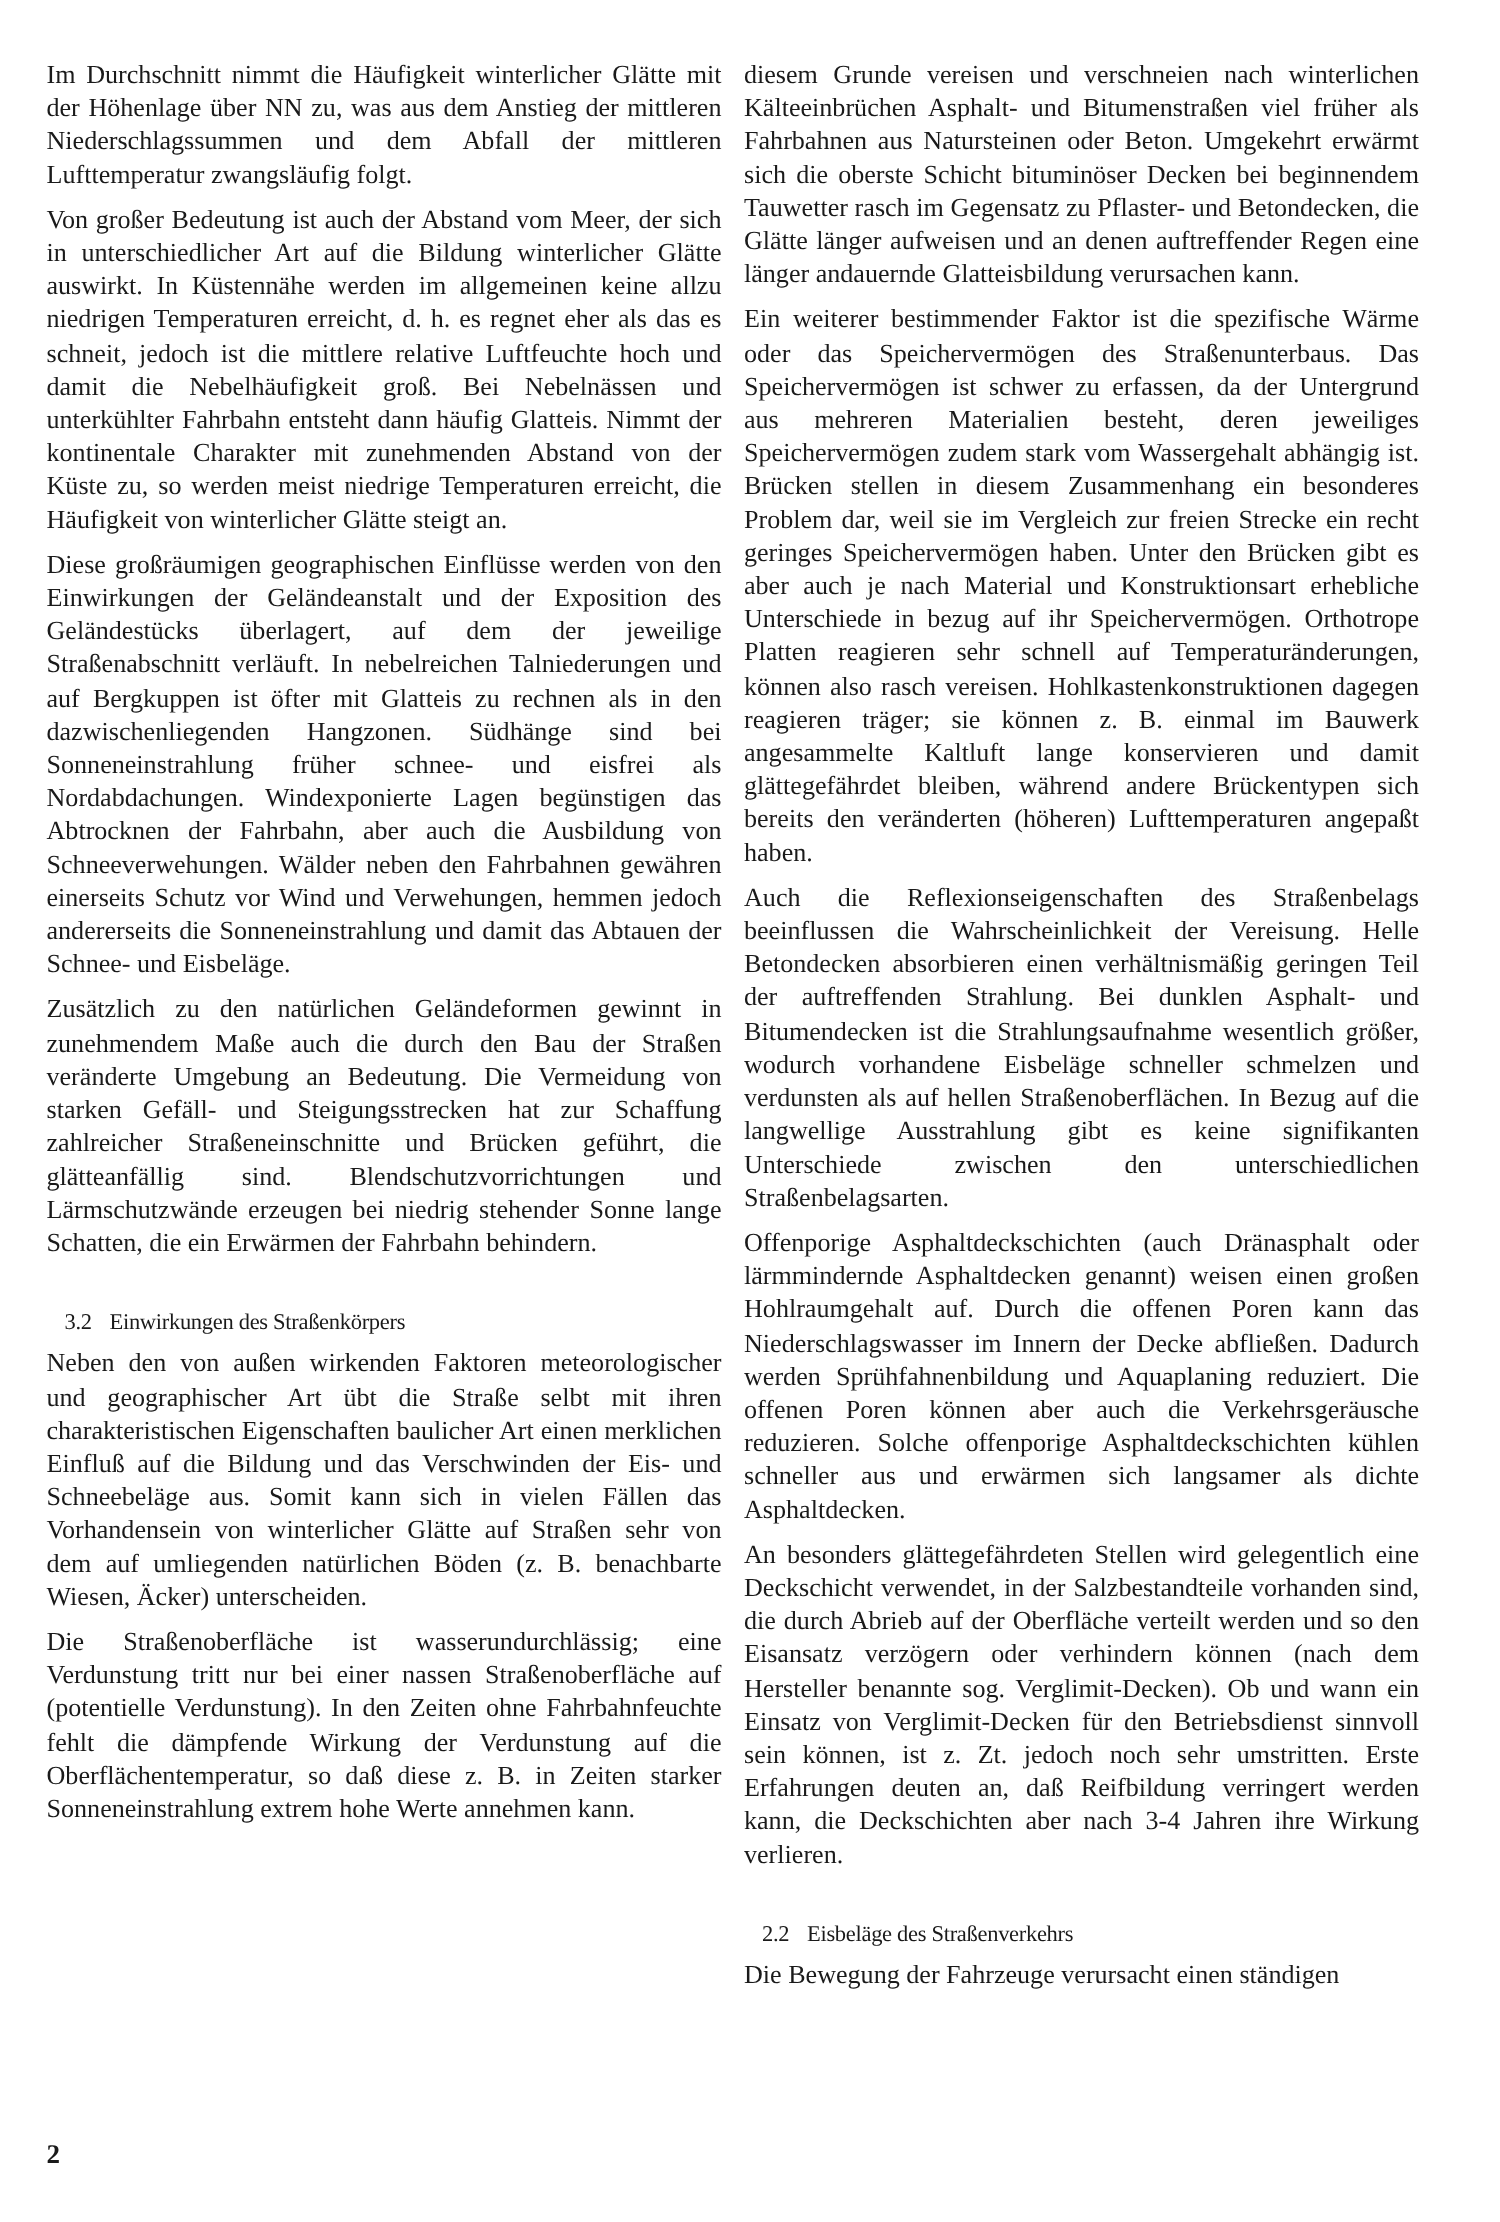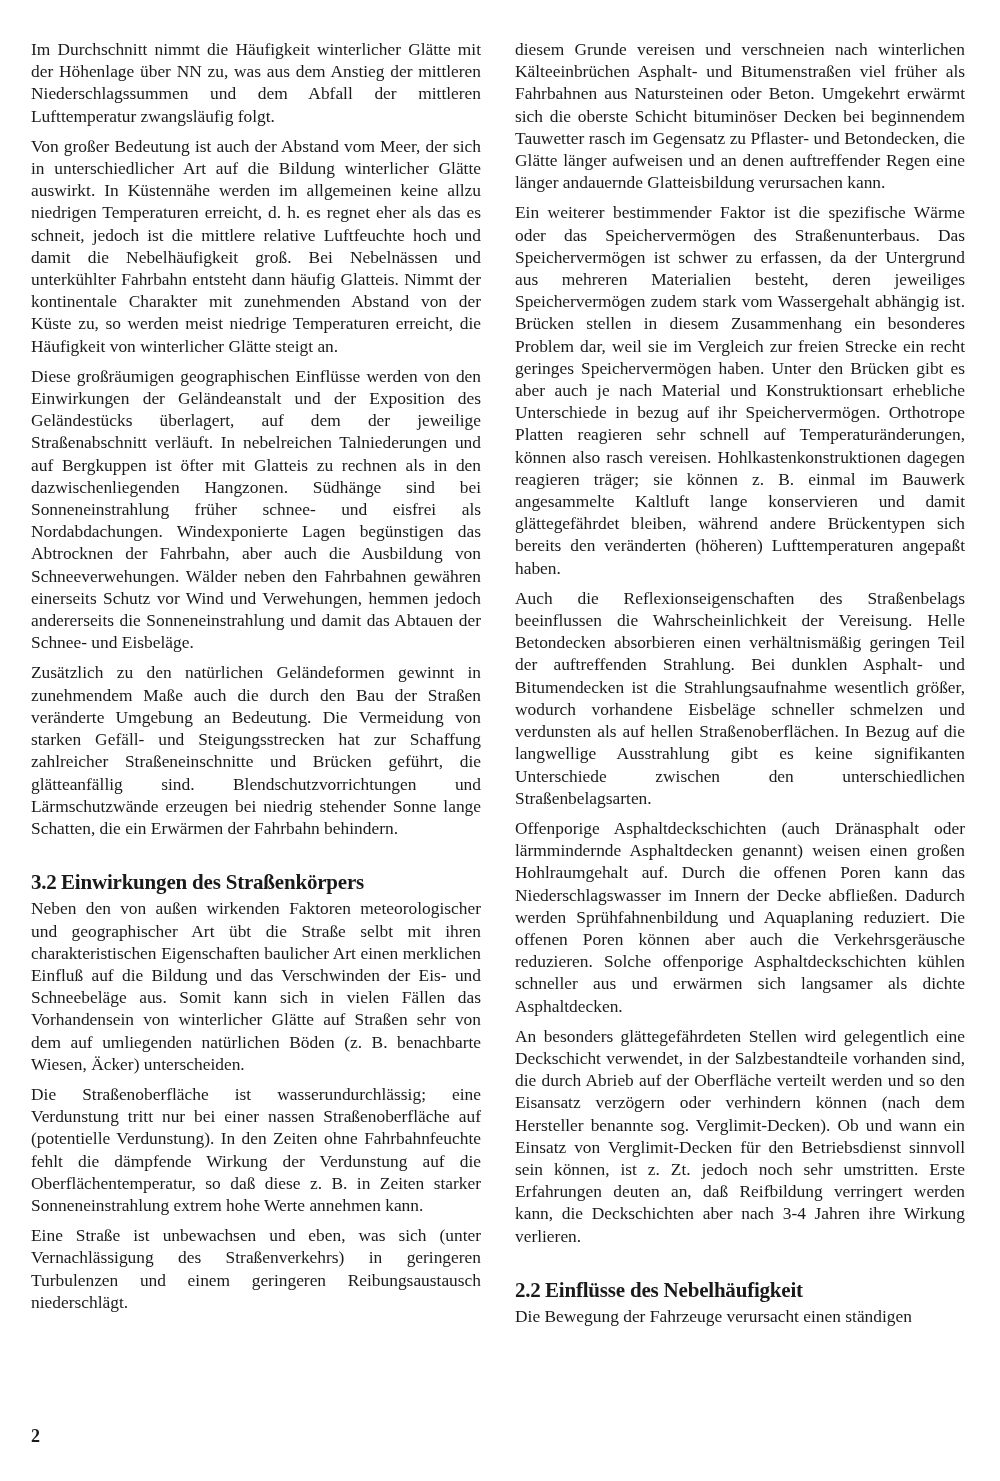--- a/index.html
+++ b/index.html
@@ -1,48 +1,47 @@
 <!DOCTYPE html>
 <html><head>
 <meta charset="utf-8">
 <style>
   html, body { margin: 0; padding: 0; background: #ffffff; }
   body { width: 1000px; height: 1481px; position: relative; overflow: hidden; color: #1a1a1a; }
   .page { position: absolute; left: 0; top: 0; width: 1000px; height: 1481px; }
   .col { position: absolute; top: 38px; width: 450px; font-family: "Liberation Serif", serif; font-size: 17.4px; line-height: 22.2px; }
   .col-left { left: 31px; }
-  .col-right { left: 515px; }
+  .col-right { left: 496px; }
   .para { margin: 0 0 8px 0; text-align: justify; hyphens: manual; }
-  .heading { margin: 32px 0 4px 0; font-weight: bold; font-size: 21px; letter-spacing: -0.2px; }
+  .heading { margin: 32px 0 4px 12px; font-weight: normal; font-size: 15px; letter-spacing: -0.2px; }
   .heading .num { display: inline-block; width: 30px; }
   .page-number { position: absolute; left: 31px; top: 1426px; font-family: "Liberation Serif", serif; font-size: 18px; font-weight: bold; }
 </style>
 </head>
 <body>
 
 <div class="page">
   <div class="col col-left">
     <p class="para">Im Durchschnitt nimmt die Häufigkeit winterlicher Glätte mit der Höhenlage über NN zu, was aus dem Anstieg der mittleren Niederschlagssummen und dem Abfall der mittleren Lufttemperatur zwangsläufig folgt.</p>
     <p class="para">Von großer Bedeutung ist auch der Abstand vom Meer, der sich in unterschiedlicher Art auf die Bildung winterlicher Glätte auswirkt. In Küstennähe werden im allgemeinen keine allzu niedrigen Temperaturen erreicht, d. h. es regnet eher als das es schneit, jedoch ist die mittlere relative Luftfeuchte hoch und damit die Nebelhäufigkeit groß. Bei Nebelnässen und unterkühlter Fahrbahn entsteht dann häufig Glatteis. Nimmt der kontinentale Charakter mit zunehmenden Abstand von der Küste zu, so werden meist niedrige Temperaturen erreicht, die Häufigkeit von winterlicher Glätte steigt an.</p>
     <p class="para">Diese großräumigen geographischen Einflüsse werden von den Einwirkungen der Geländeanstalt und der Exposition des Geländestücks überlagert, auf dem der jeweilige Straßenabschnitt verläuft. In nebelreichen Talniederungen und auf Bergkuppen ist öfter mit Glatteis zu rechnen als in den dazwischenliegenden Hangzonen. Südhänge sind bei Sonneneinstrahlung früher schnee- und eisfrei als Nordabdachungen. Windexponierte Lagen begünstigen das Abtrocknen der Fahrbahn, aber auch die Ausbildung von Schneeverwehungen. Wälder neben den Fahrbahnen gewähren einerseits Schutz vor Wind und Verwehungen, hemmen jedoch andererseits die Sonneneinstrahlung und damit das Abtauen der Schnee- und Eisbeläge.</p>
     <p class="para">Zusätzlich zu den natürlichen Geländeformen gewinnt in zunehmendem Maße auch die durch den Bau der Straßen veränderte Umgebung an Bedeutung. Die Vermeidung von starken Gefäll- und Steigungsstrecken hat zur Schaffung zahlreicher Straßeneinschnitte und Brücken geführt, die glätteanfällig sind. Blendschutzvorrichtungen und Lärmschutzwände erzeugen bei niedrig stehender Sonne lange Schatten, die ein Erwärmen der Fahrbahn behindern.</p>
     <div class="heading">
       <span class="num">3.2</span><span>Einwirkungen des Straßenkörpers</span>
     </div>
     <p class="para">Neben den von außen wirkenden Faktoren meteorologischer und geographischer Art übt die Straße selbt mit ihren charakteristischen Eigenschaften baulicher Art einen merklichen Einfluß auf die Bildung und das Verschwinden der Eis- und Schneebeläge aus. Somit kann sich in vielen Fällen das Vorhandensein von winterlicher Glätte auf Straßen sehr von dem auf umliegenden natürlichen Böden (z. B. benachbarte Wiesen, Äcker) unterscheiden.</p>
     <p class="para">Die Straßenoberfläche ist wasserundurchlässig; eine Verdunstung tritt nur bei einer nassen Straßenoberfläche auf (potentielle Verdunstung). In den Zeiten ohne Fahrbahnfeuchte fehlt die dämpfende Wirkung der Verdunstung auf die Oberflächentemperatur, so daß diese z. B. in Zeiten starker Sonneneinstrahlung extrem hohe Werte annehmen kann.</p>
-    <p class="para">Eine Straße ist unbewachsen und eben, was sich (unter Vernachlässigung des Straßenverkehrs) in geringeren Turbulenzen und einem geringeren Reibungsaustausch niederschlägt.</p>
   </div>
 
   <div class="col col-right">
     <p class="para">diesem Grunde vereisen und verschneien nach winterlichen Kälteeinbrüchen Asphalt- und Bitumenstraßen viel früher als Fahrbahnen aus Natursteinen oder Beton. Umgekehrt erwärmt sich die oberste Schicht bituminöser Decken bei beginnendem Tauwetter rasch im Gegensatz zu Pflaster- und Betondecken, die Glätte länger aufweisen und an denen auftreffender Regen eine länger andauernde Glatteisbildung verursachen kann.</p>
     <p class="para">Ein weiterer bestimmender Faktor ist die spezifische Wärme oder das Speichervermögen des Straßenunterbaus. Das Speichervermögen ist schwer zu erfassen, da der Untergrund aus mehreren Materialien besteht, deren jeweiliges Speichervermögen zudem stark vom Wassergehalt abhängig ist. Brücken stellen in diesem Zusammenhang ein besonderes Problem dar, weil sie im Vergleich zur freien Strecke ein recht geringes Speichervermögen haben. Unter den Brücken gibt es aber auch je nach Material und Konstruktionsart erhebliche Unterschiede in bezug auf ihr Speichervermögen. Orthotrope Platten reagieren sehr schnell auf Temperaturänderungen, können also rasch vereisen. Hohlkastenkonstruktionen dagegen reagieren träger; sie können z. B. einmal im Bauwerk angesammelte Kaltluft lange konservieren und damit glättegefährdet bleiben, während andere Brückentypen sich bereits den veränderten (höheren) Lufttemperaturen angepaßt haben.</p>
     <p class="para">Auch die Reflexionseigenschaften des Straßenbelags beeinflussen die Wahrscheinlichkeit der Vereisung. Helle Betondecken absorbieren einen verhältnismäßig geringen Teil der auftreffenden Strahlung. Bei dunklen Asphalt- und Bitumendecken ist die Strahlungsaufnahme wesentlich größer, wodurch vorhandene Eisbeläge schneller schmelzen und verdunsten als auf hellen Straßenoberflächen. In Bezug auf die langwellige Ausstrahlung gibt es keine signifikanten Unterschiede zwischen den unterschiedlichen Straßenbelagsarten.</p>
     <p class="para">Offenporige Asphaltdeckschichten (auch Dränasphalt oder lärmmindernde Asphaltdecken genannt) weisen einen großen Hohlraumgehalt auf. Durch die offenen Poren kann das Niederschlagswasser im Innern der Decke abfließen. Dadurch werden Sprühfahnenbildung und Aquaplaning reduziert. Die offenen Poren können aber auch die Verkehrsgeräusche reduzieren. Solche offenporige Asphaltdeckschichten kühlen schneller aus und erwärmen sich langsamer als dichte Asphaltdecken.</p>
     <p class="para">An besonders glättegefährdeten Stellen wird gelegentlich eine Deckschicht verwendet, in der Salzbestandteile vorhanden sind, die durch Abrieb auf der Oberfläche verteilt werden und so den Eisansatz verzögern oder verhindern können (nach dem Hersteller benannte sog. Verglimit-Decken). Ob und wann ein Einsatz von Verglimit-Decken für den Betriebsdienst sinnvoll sein können, ist z. Zt. jedoch noch sehr umstritten. Erste Erfahrungen deuten an, daß Reifbildung verringert werden kann, die Deckschichten aber nach 3-4 Jahren ihre Wirkung verlieren.</p>
     <div class="heading">
-      <span class="num">2.2</span><span>Einflüsse des Nebelhäufigkeit</span>
+      <span class="num">2.2</span><span>Eisbeläge des Straßenverkehrs</span>
     </div>
     <p class="para">Die Bewegung der Fahrzeuge verursacht einen ständigen</p>
   </div>
 
   <div class="page-number">2</div>
 </div>
 
 </body></html>

